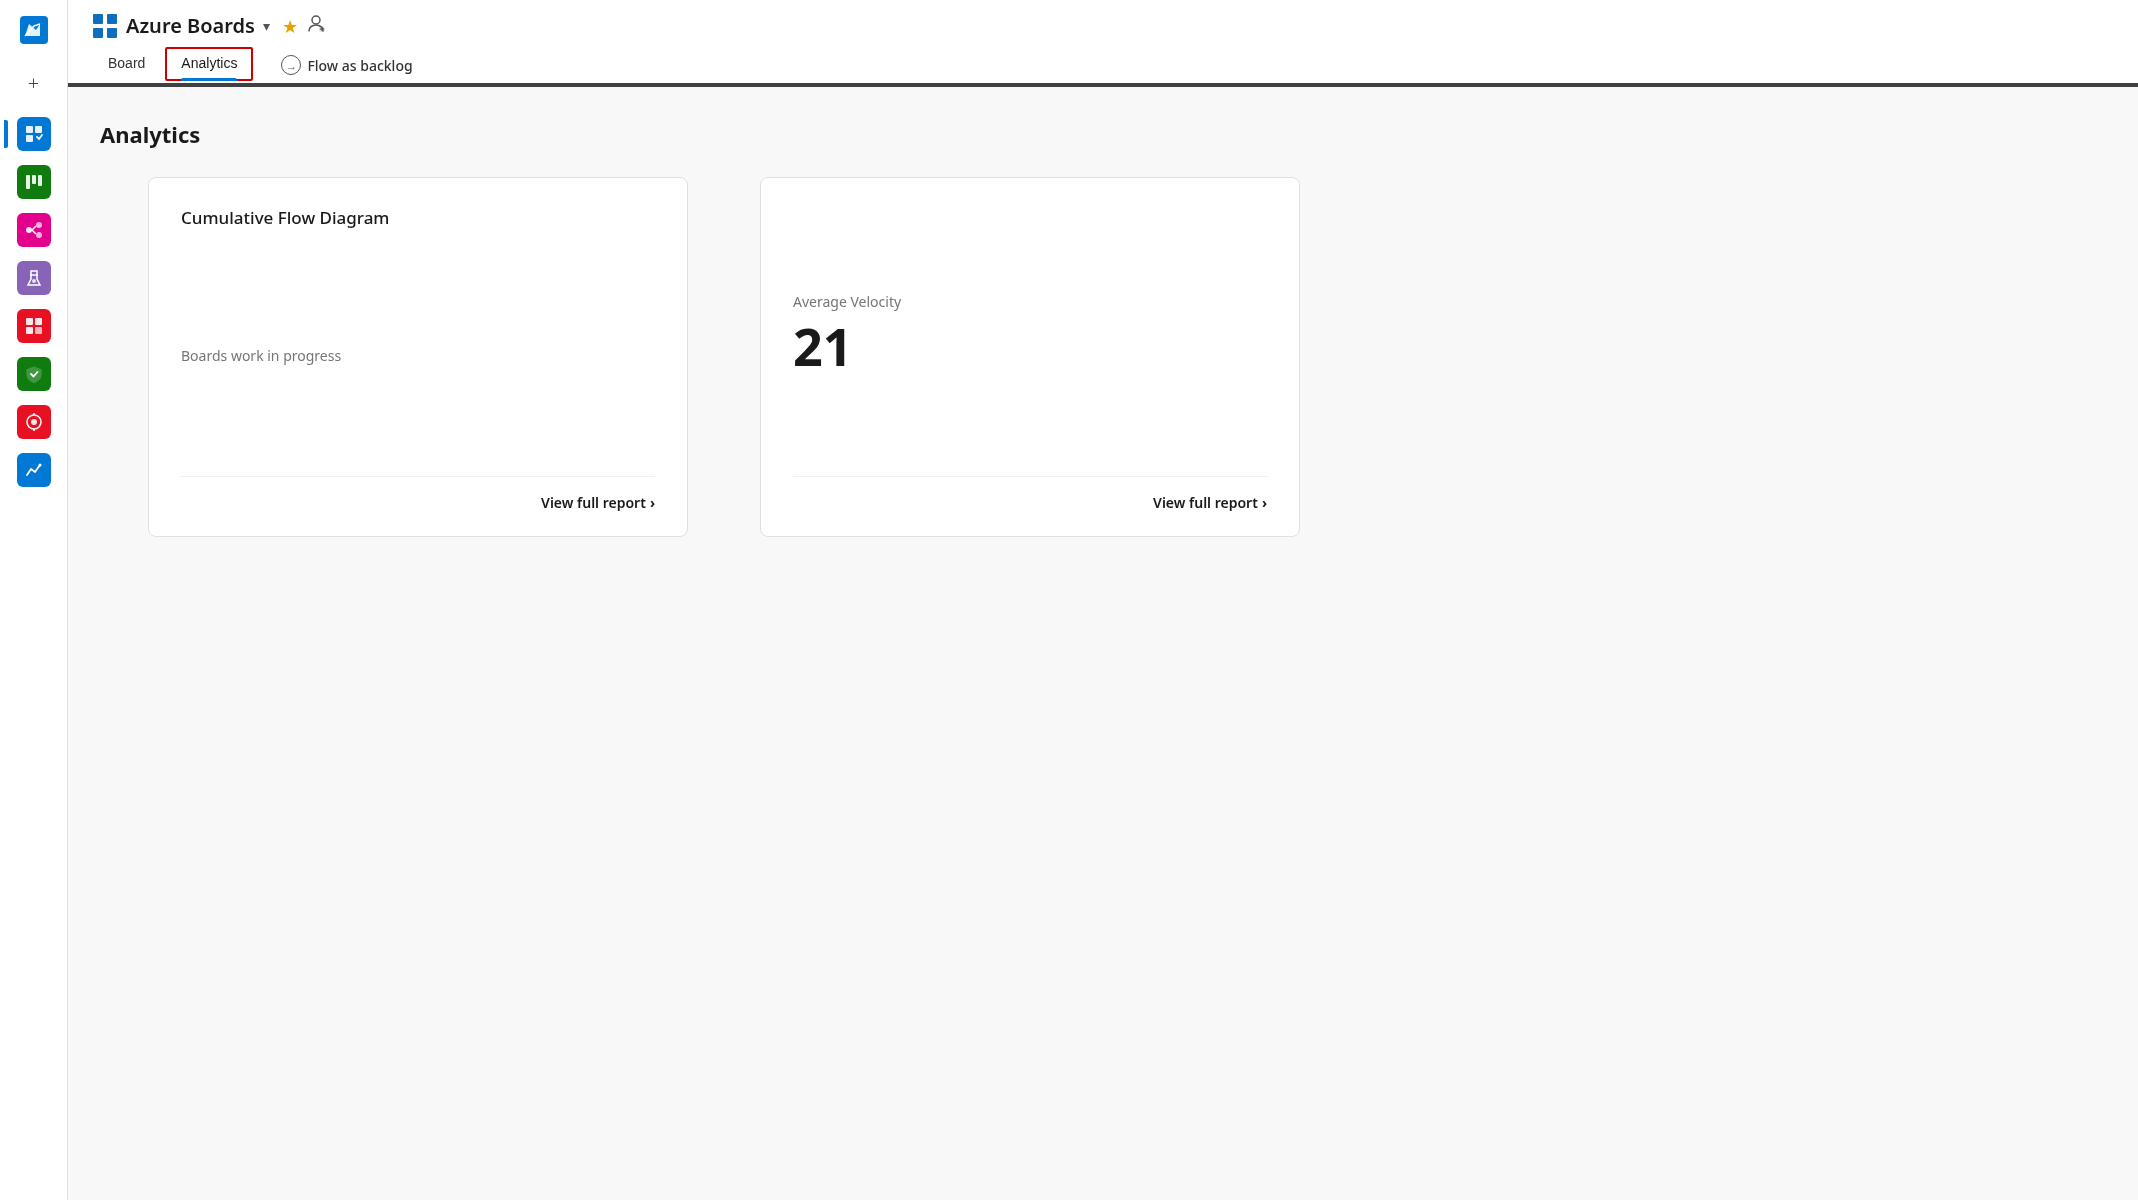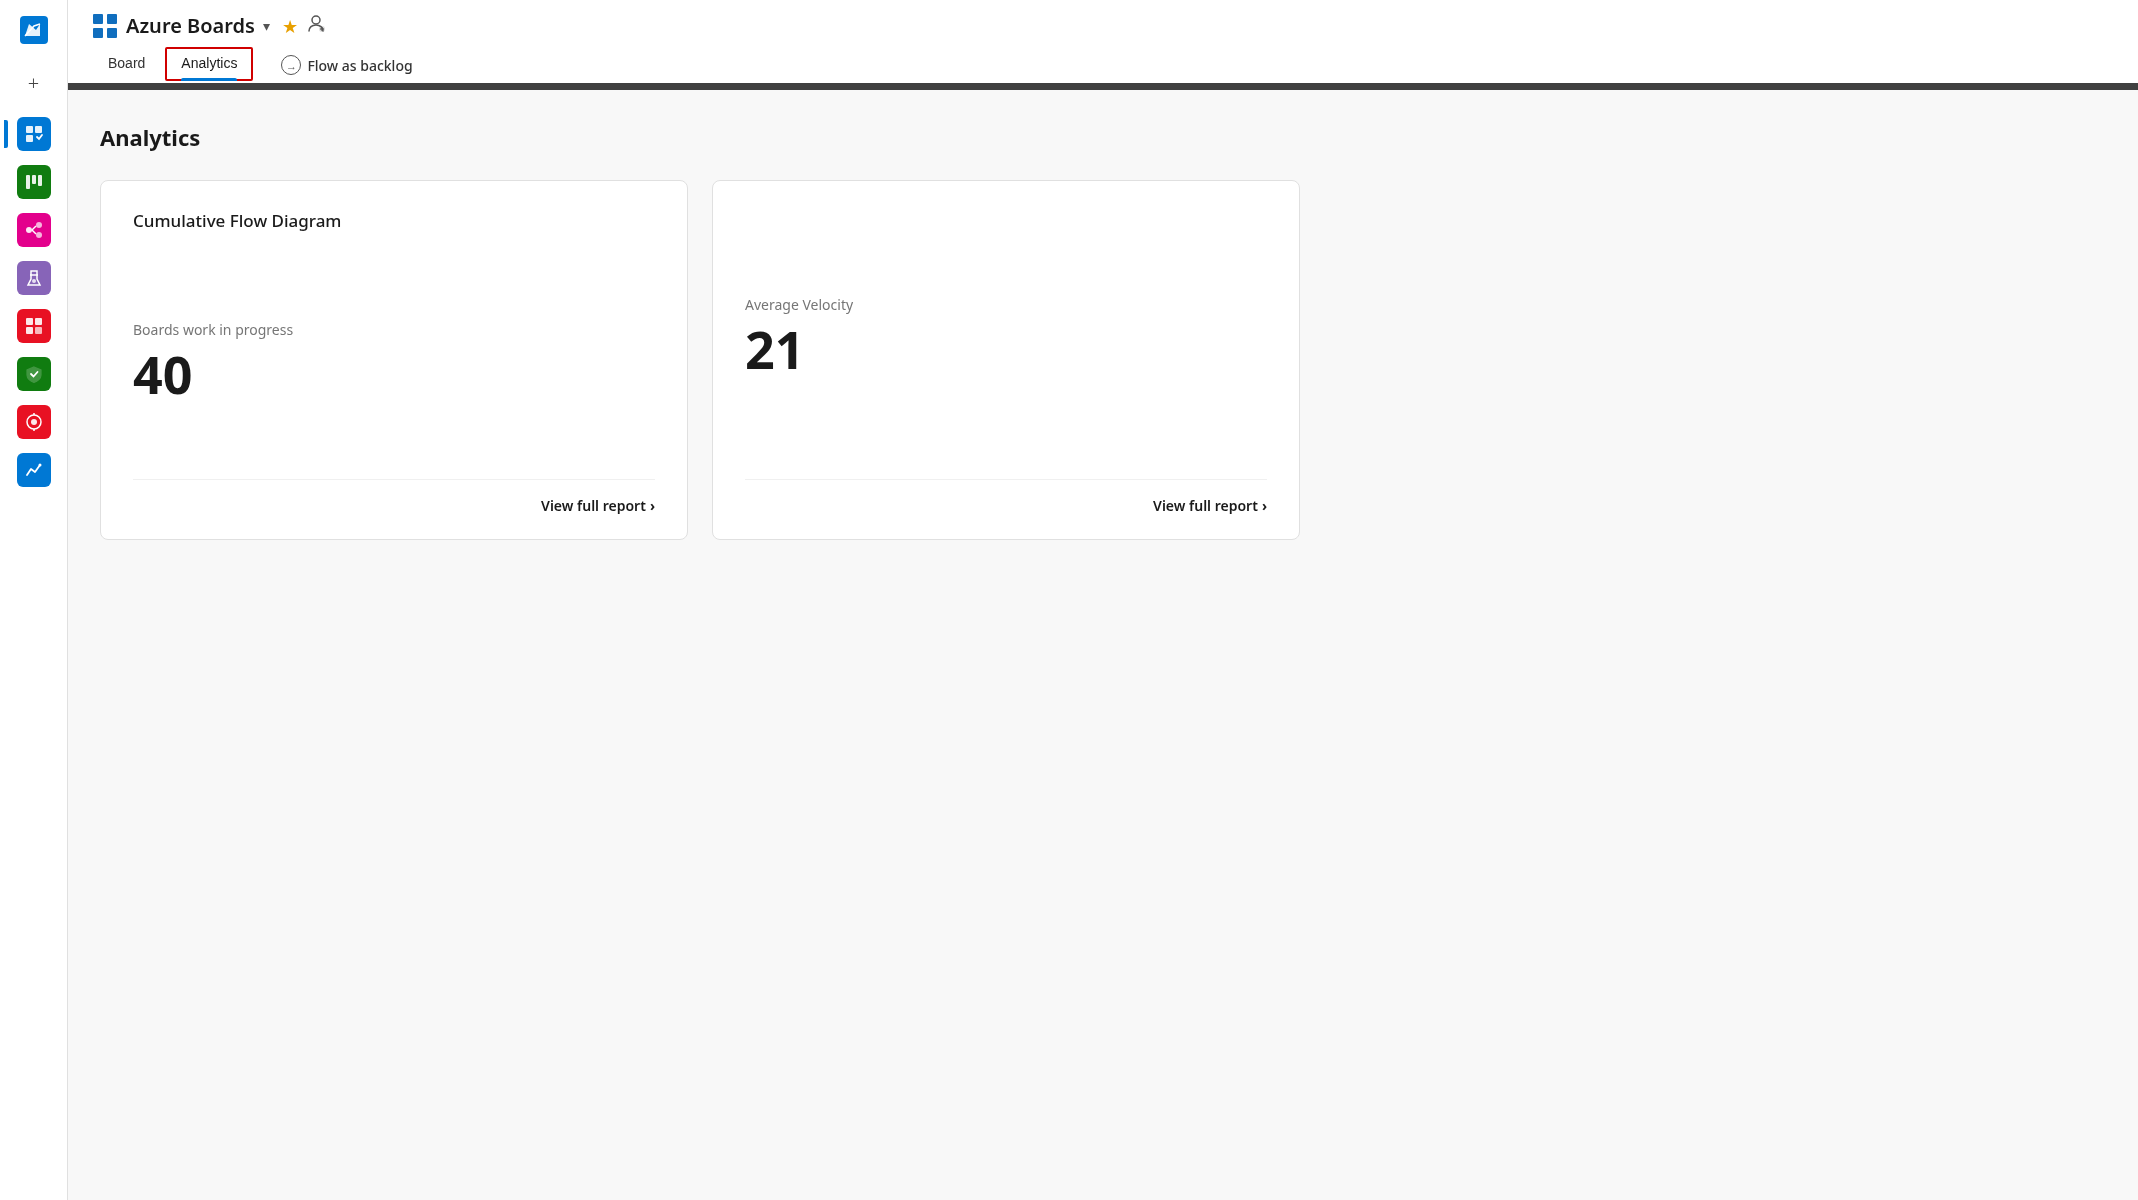--- a/index.html
+++ b/index.html
@@ -64,21 +64,21 @@
       background: #f8f8f8;
       display: flex;
       flex-direction: column;
       overflow: auto;
     }
 
     
     .header {
       background: #fff;
       padding: 12px 24px 0 24px;
-      border-bottom: 7px solid #404040;
+      border-bottom: 4px solid #404040;
     }
 
     .header-top {
       display: flex;
       align-items: center;
       gap: 8px;
       margin-bottom: 8px;
     }
 
     .header-title {
@@ -196,20 +196,21 @@
     .card {
       background: #fff;
       border-radius: 8px;
       border: 1px solid #e0e0e0;
       padding: 28px 32px 24px 32px;
       display: flex;
       flex-direction: column;
       min-height: 360px;
       cursor: pointer;
       transition: box-shadow 0.15s;
+      margin-left: 48px;
     }
 
     .card-title {
       font-size: 17px;
       font-weight: 500;
       color: #1a1a1a;
       margin-bottom: 28px;
     }
 
     .card-metric-label {
@@ -429,21 +430,20 @@
 
   <div class="page-content">
     <h1 class="page-title">Analytics</h1>
 
     <div class="cards-grid">
 
       <div class="card">
         <div class="card-title">Cumulative Flow Diagram</div>
         <div style="margin-top: auto; padding-bottom: 16px;">
           <div class="card-metric-label">Boards work in progress</div>
-          <div class="card-metric-value">40</div>
         </div>
         <div class="card-footer">
           <span class="card-footer-link">
             <span>View full report</span>
             <span class="chevron-right">›</span>
           </span>
         </div>
       </div>
 
       <div class="card">

